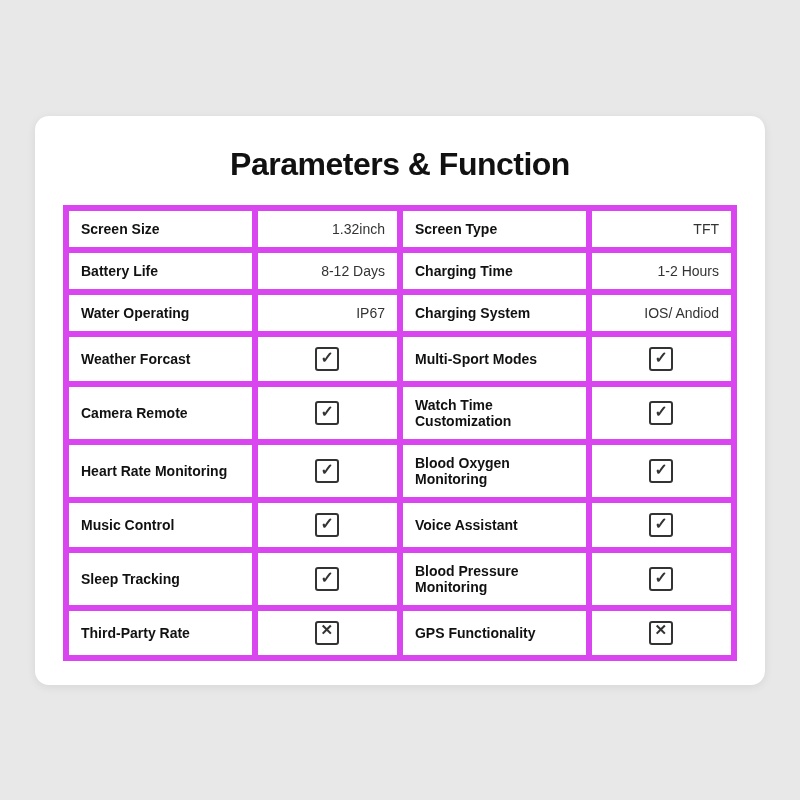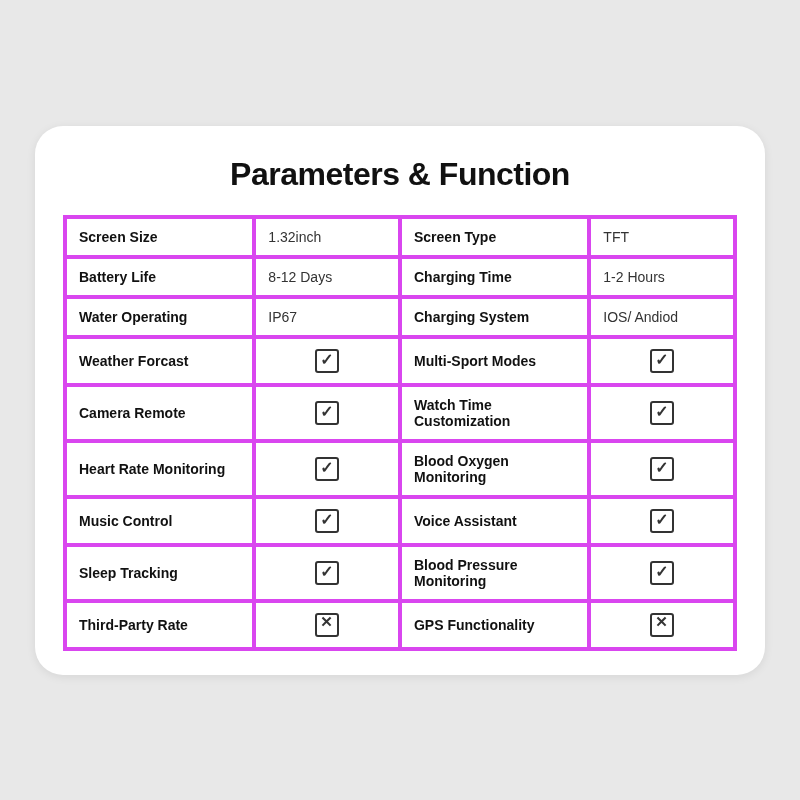--- a/index.html
+++ b/index.html
@@ -8,52 +8,53 @@
       font-family: Arial, Helvetica, sans-serif;
       display: flex;
       justify-content: center;
       align-items: center;
       width: 800px;
       height: 800px;
       overflow: hidden;
     }
     .card {
       background: #ffffff;
-      border-radius: 28px;
+      border-radius: 14px;
       padding: 30px 28px 24px 28px;
       width: 730px;
       box-shadow: 0 2px 10px rgba(0,0,0,0.08);
     }
     h1 {
       text-align: center;
       font-size: 32px;
       font-weight: 800;
       color: #111;
       margin-bottom: 22px;
       letter-spacing: -0.5px;
     }
     table {
       width: 100%;
       border-collapse: collapse;
       font-size: 14px;
       color: #111;
     }
     td {
-      border: 4px solid #d946ef;
+      border: 6px solid #d946ef;
       padding: 10px 12px;
       vertical-align: middle;
       margin-top: 24px;
     }
     .label {
       font-weight: 700;
       width: 130px;
     }
     .value {
       width: 100px;
       color: #333;
+      text-align: right;
     }
     .check-cell {
       width: 60px;
       text-align: center;
     }
     .check-yes {
       display: inline-block;
       width: 24px;
       height: 24px;
       border: 2px solid #333;

